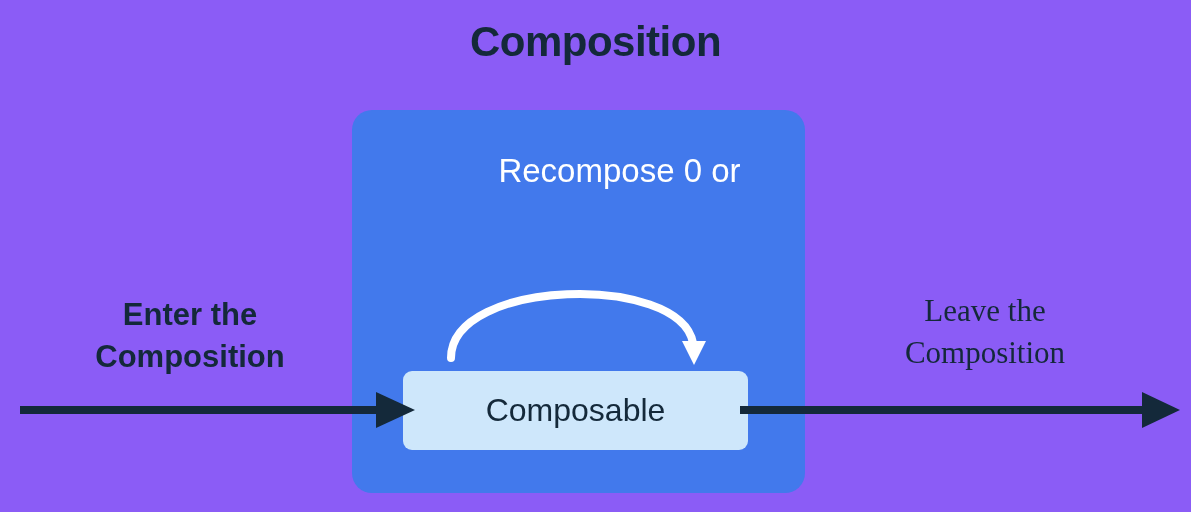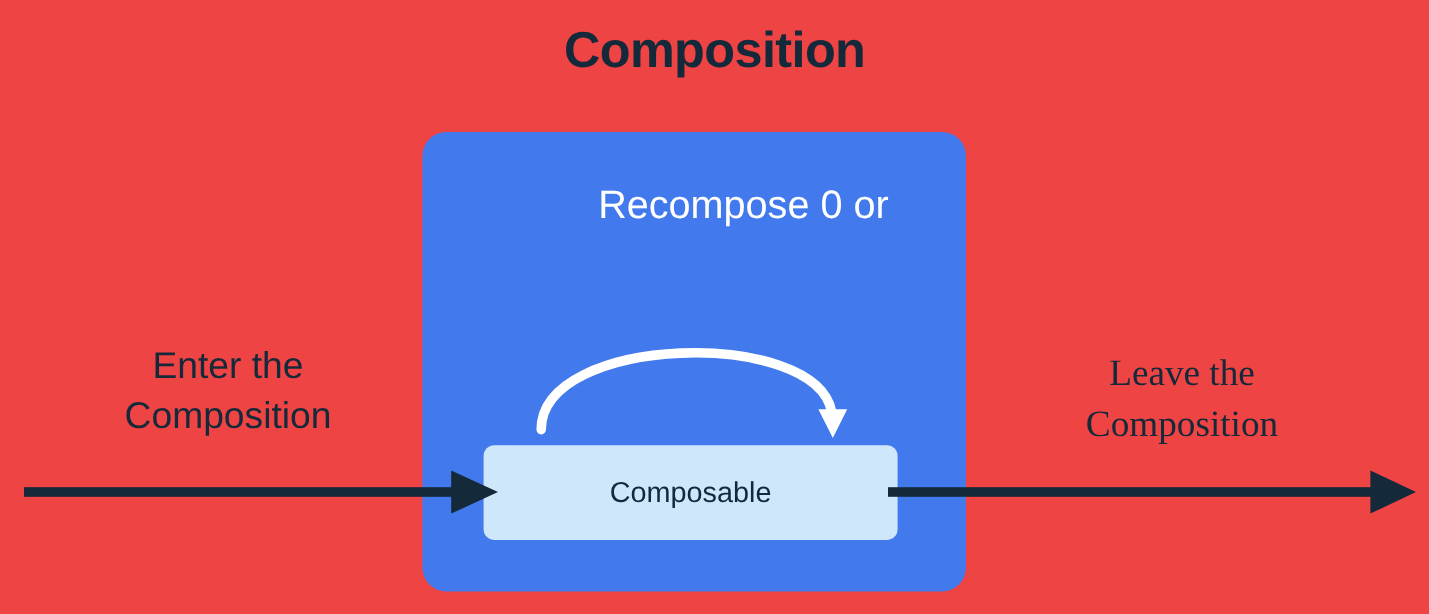--- a/index.html
+++ b/index.html
@@ -11,21 +11,21 @@
     width: 1191px;
     height: 512px;
     overflow: hidden;
     font-family: "Liberation Sans", sans-serif;
     position: relative;
   }
   #stage {
     position: relative;
     width: 1191px;
     height: 512px;
-    background: #ef4444;
+    background: #8b5cf6;
   }
 
   
   .title {
     position: absolute;
     left: 0;
     top: 17px;
     width: 1191px;
     text-align: center;
     font-size: 42px;
@@ -83,38 +83,39 @@
   .composable-label {
     position: absolute;
     left: 0;
     top: 0;
     width: 345px;
     height: 79px;
     display: flex;
     align-items: center;
     justify-content: center;
     color: #14293a;
-    font-size: 24px;
+    font-size: 32px;
     font-weight: 400;
   }
 
   
   .side-label {
     position: absolute;
     text-align: center;
     color: #14293a;
     font-size: 31px;
     line-height: 42px;
     font-weight: 400;
   }
   .side-label .ln { display: block; }
   .enter-label {
     left: 30px;
-    top: 284px;
+    top: 294px;
     width: 320px;
+    font-weight: bold;
   }
   .leave-label {
     left: 820px;
     top: 290px;
     width: 330px;
     font-family: Liberation Serif, serif;
   }
 
   
   .flow-arrow {

